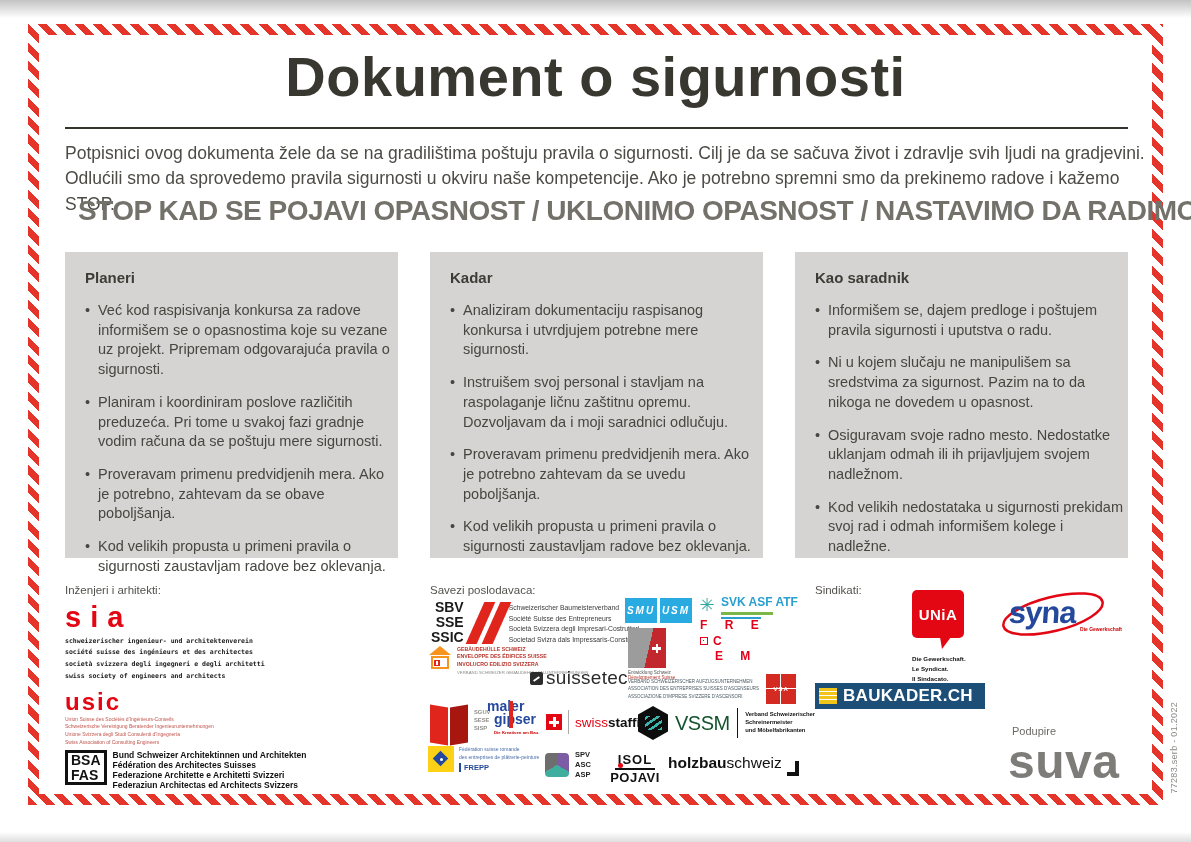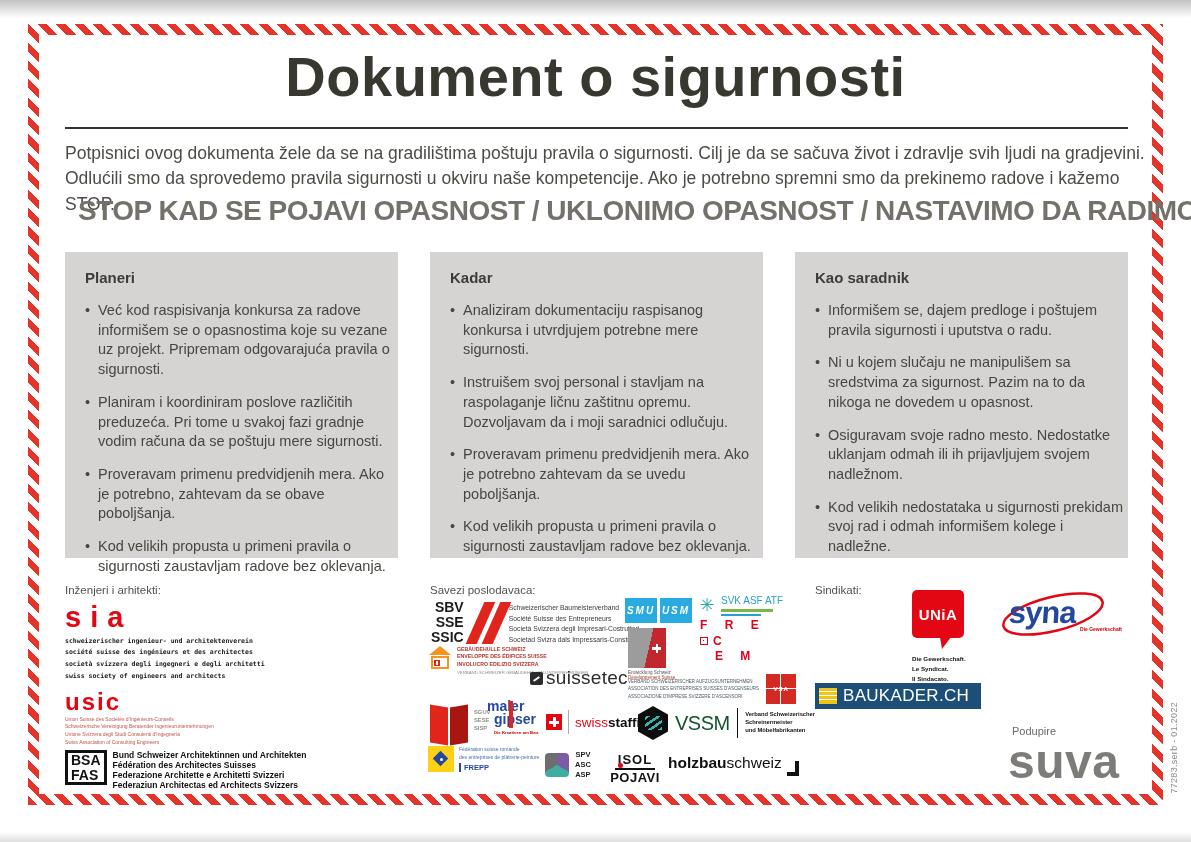--- a/index.html
+++ b/index.html
@@ -55,21 +55,21 @@
   .sbv-stripes i { width:11px; height:42px; background:#e0251c; transform:skewX(-24deg); }
   .sbv-lines { font-size:6.8px; color:#3a3a3a; line-height:1.55; margin-top:3px; }
 
   .smuusm { display:flex; gap:3px; }
   .smu-block { background:#29abe2; color:#fff; font-weight:bold; font-style:italic;
     font-size:10px; letter-spacing:2px; width:32px; height:25px; display:flex; align-items:center; justify-content:center; }
 
   .svk { display:flex; gap:4px; }
   .svk-icon { width:20px; height:20px; color:#2ba6a0; font-size:18px; line-height:20px; text-align:center; }
   .svk-icon::before { content:"✳"; }
-  .svk-text { font-size:10px; font-weight:normal; color:#2a9fd0; }
+  .svk-text { font-size:12px; font-weight:bold; color:#2a9fd0; }
   .svk-bar1 { width:52px; height:2.5px; background:#7ab648; margin-top:3px; }
   .svk-bar2 { width:40px; height:2.5px; background:#2a9fd0; margin-top:2px; }
 
   .gh { display:flex; gap:5px; }
   .gh-icon { width:24px; height:24px; position:relative; }
   .gh-roof { position:absolute; left:1px; top:0; width:0; height:0;
     border-left:11px solid transparent; border-right:11px solid transparent; border-bottom:9px solid #f7941d; }
   .gh-body { position:absolute; left:3px; top:10px; width:18px; height:13px; border:2.5px solid #f7941d; }
   .gh-cross { position:absolute; left:6px; top:14px; width:6px; height:6px; background:#e0251c; }
   .gh-cross::after { content:""; position:absolute; left:2.2px; top:1px; width:1.6px; height:4px; background:#fff;
@@ -140,21 +140,21 @@
     background:#24489b; transform:rotate(45deg); }
   .frepp-icon::after { content:""; position:absolute; left:11.5px; top:11.5px; width:3px; height:3px;
     background:#fff; border-radius:50%; }
   .frepp-lines { font-size:5px; color:#4a6ea9; line-height:1.5; }
   .frepp-abbr { font-size:7.5px; font-weight:bold; color:#24489b; border-left:2px solid #24489b;
     padding-left:3px; margin-top:2px; width:fit-content; }
 
   .spv { display:flex; gap:6px; align-items:center; }
   .spv-cube { width:24px; height:24px; border-radius:4px;
     background:conic-gradient(#7b5ca5 0 120deg, #3fae9f 120deg 240deg, #6e6e6e 240deg 360deg); }
-  .spv-lines { font-size:7.5px; font-weight:bold; color:#222; line-height:1.3;text-align:center; }
+  .spv-lines { font-size:7.5px; font-weight:bold; color:#222; line-height:1.3; }
 
   .isol { position:relative; width:60px; text-align:center; }
   .isol-1 { font-size:13px; font-weight:bold; color:#111; letter-spacing:1px; display:inline-block;
     border-bottom:2px solid #111; padding:0 3px 1px 3px; }
   .isol-2 { font-size:13px; font-weight:bold; color:#111; letter-spacing:0.5px; margin-top:0px; }
   .isol-dot { position:absolute; left:13px; top:13px; width:5px; height:5px; border-radius:50%; background:#e30613; }
 
   .hb { display:flex; align-items:flex-end; gap:5px; }
   .hb-b { font-size:15.5px; font-weight:bold; color:#111; }
   .hb-n { font-size:15.5px; color:#111; }
@@ -172,21 +172,21 @@
 
   .syna { position:relative; width:110px; height:62px; }
   .syna svg { position:absolute; left:0; top:0; }
   .syna-word { position:absolute; left:9px; top:11px; font-size:31px; font-weight:bold; color:#24489b;
     letter-spacing:-1px; transform:skewX(-4deg); }
   .syna-tag { position:absolute; right:-12px; top:42px; font-size:5px; font-weight:bold; color:#cc0000; }
 
   .baukader { display:flex; align-items:center; gap:6px; background:#1d4e78; padding:3px 12px 3px 4px; width:fit-content; }
   .bk-icon { width:18px; height:16px; background:#f0c419;
     background-image:linear-gradient(#f0c419 0 3px, #fff 3px 4px, #f0c419 4px 7px, #fff 7px 8px, #f0c419 8px 11px, #fff 11px 12px, #f0c419 12px); }
-  .bk-word { color:#fff; font-weight:normal; font-size:17px; letter-spacing:0.3px; }
+  .bk-word { color:#fff; font-weight:bold; font-size:17px; letter-spacing:0.3px; }
 
   .podupire { position:absolute; font-size:11px; color:#6b6a66; }
   .suva-word { position:absolute; font-size:48px; font-weight:bold; color:#7d7c78; line-height:1; letter-spacing:0.5px; }
 
   .side-code { position:absolute; right:12px; bottom:48px; writing-mode:vertical-rl; transform:rotate(180deg);
     font-size:9px; color:#8a8a86; letter-spacing:0.3px; }
 </style>
 </head>
 <body>
 

